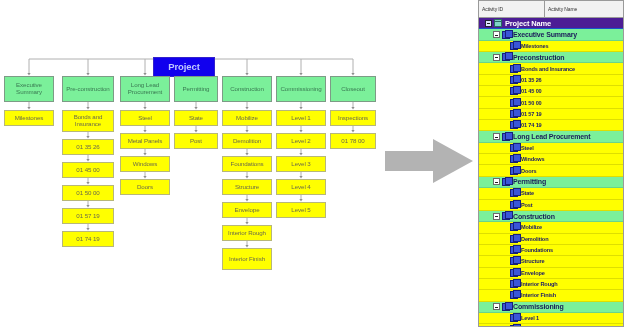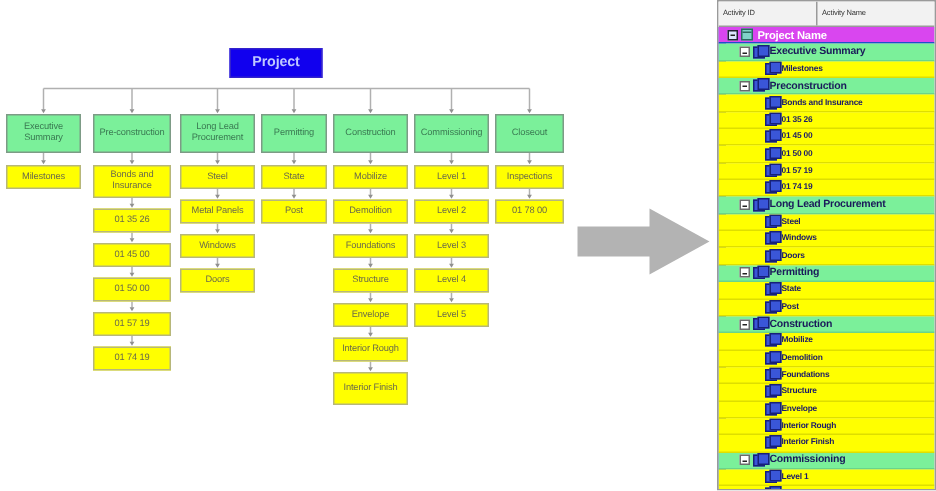--- a/index.html
+++ b/index.html
@@ -79,21 +79,21 @@
   }
   .row {
     position: relative;
     height: 11.35px;
     display: flex;
     align-items: center;
     border-bottom: 1px solid #e0e0b0;
     white-space: nowrap;
     overflow: hidden;
   }
-  .row.r0 { background: #d946ef; color: #ffffff; border-bottom-color: #1a53c8; }
+  .row.r0 { background: #4c1d95; color: #ffffff; border-bottom-color: #1a53c8; }
   .row.r1 { background: #7bf09a; color: #1a1a5a; border-bottom-color: #6ad48a; }
   .row.r2 { background: #ffff00; color: #1a1a6a; border-bottom-color: #dede00; }
 
   .expander {
     width: 7px; height: 7px; flex: 0 0 7px;
     border: 1px solid #6b6b6b; background: #ffffff;
     position: relative; margin-right: 2px;
   }
   .expander::before {
     content: ""; position: absolute; left: 1px; top: 2.5px;
@@ -193,21 +193,21 @@
         <line x1="301" y1="195" x2="301" y2="199" stroke="#b0b0b0" stroke-width="1"></line>
         <polygon points="299.4,198.9 302.6,198.9 301,201.5" fill="#8f8f8f"></polygon>
         <line x1="353" y1="59" x2="353" y2="73" stroke="#b0b0b0" stroke-width="1"></line>
         <polygon points="351.4,72.9 354.6,72.9 353,75.5" fill="#8f8f8f"></polygon>
         <line x1="353" y1="102" x2="353" y2="107" stroke="#b0b0b0" stroke-width="1"></line>
         <polygon points="351.4,106.9 354.6,106.9 353,109.5" fill="#8f8f8f"></polygon>
         <line x1="353" y1="126" x2="353" y2="130" stroke="#b0b0b0" stroke-width="1"></line>
         <polygon points="351.4,129.9 354.6,129.9 353,132.5" fill="#8f8f8f"></polygon>
       </svg>
     <div id="wbs-nodes">
-        <div class="node root" style="left: 153px; top: 32px; width: 62px; height: 20px;">
+        <div class="node root" style="left: 153px; top: 57px; width: 62px; height: 20px;">
           <span>Project</span>
         </div>
         <div class="node lvl1" style="left: 4px; top: 76px; width: 50px; height: 26px;">
           <span>Executive Summary</span>
         </div>
         <div class="node lvl2" style="left: 4px; top: 110px; width: 50px; height: 16px;">
           <span>Milestones</span>
         </div>
         <div class="node lvl1" style="left: 62px; top: 76px; width: 52px; height: 26px;">
           <span>Pre-construction</span>

